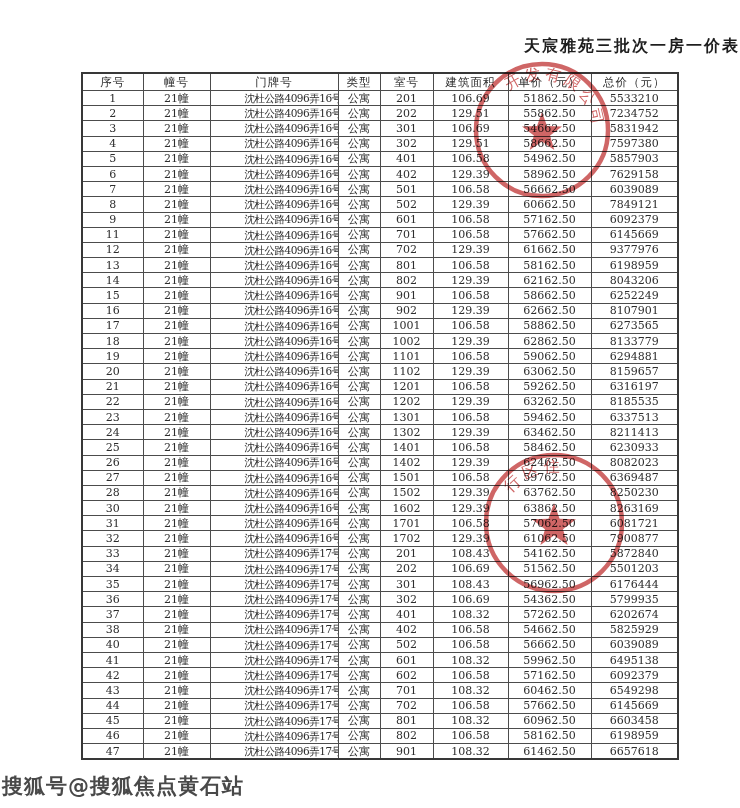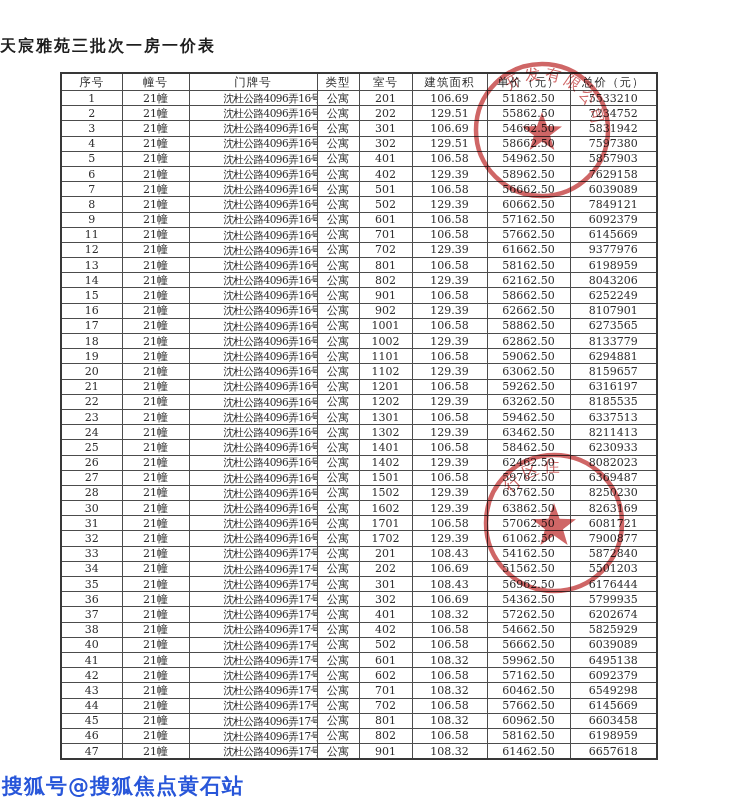--- a/index.html
+++ b/index.html
@@ -5,26 +5,26 @@
   html,body{margin:0;padding:0;}
   body{
     width:740px;height:808px;overflow:hidden;position:relative;
     background:#ffffff;
     font-family:"DejaVu Serif", serif;
   }
   .page{position:absolute;left:0;top:0;width:740px;height:808px;background:#fff;}
 
   .doc-title{
     position:absolute;top:36px;left:0;width:740px;margin:0;
-    text-align:left;
+    text-align:right;
     font-family:"DejaVu Sans", sans-serif;
     font-weight:bold;font-size:16px;color:#1e1e1e;letter-spacing:2px;
   }
 
-  .tablewrap{position:absolute;left:60px;top:72px;border-radius:10px;}
+  .tablewrap{position:absolute;left:81px;top:72px;border-radius:10px;}
   table.price{
     border-collapse:collapse;table-layout:fixed;width:598px;
     border:2px solid #383838;
   }
   table.price th, table.price td{
     border:1px solid #4c4c4c;
     text-align:center;vertical-align:middle;
     padding:0;margin:0;
     color:#2d2d2d;
     overflow:hidden;white-space:nowrap;
@@ -46,21 +46,21 @@
     filter:blur(.45px);
     pointer-events:none;
   }
   .stamp-1{left:462px;top:50px;}
   .stamp-2{left:474px;top:443px;}
 
   .watermark{
     position:absolute;left:2px;top:772px;
     font-family:"DejaVu Sans", sans-serif;
     font-weight:bold;font-size:21px;letter-spacing:1px;
-    color:#1d4ed8;opacity:.95;
+    color:#404040;opacity:.95;
     white-space:nowrap;
     text-align:right;
   }
 </style>
 </head>
 <body>
 
 <div class="page">
 
   <h1 class="doc-title">天宸雅苑三批次一房一价表</h1>

